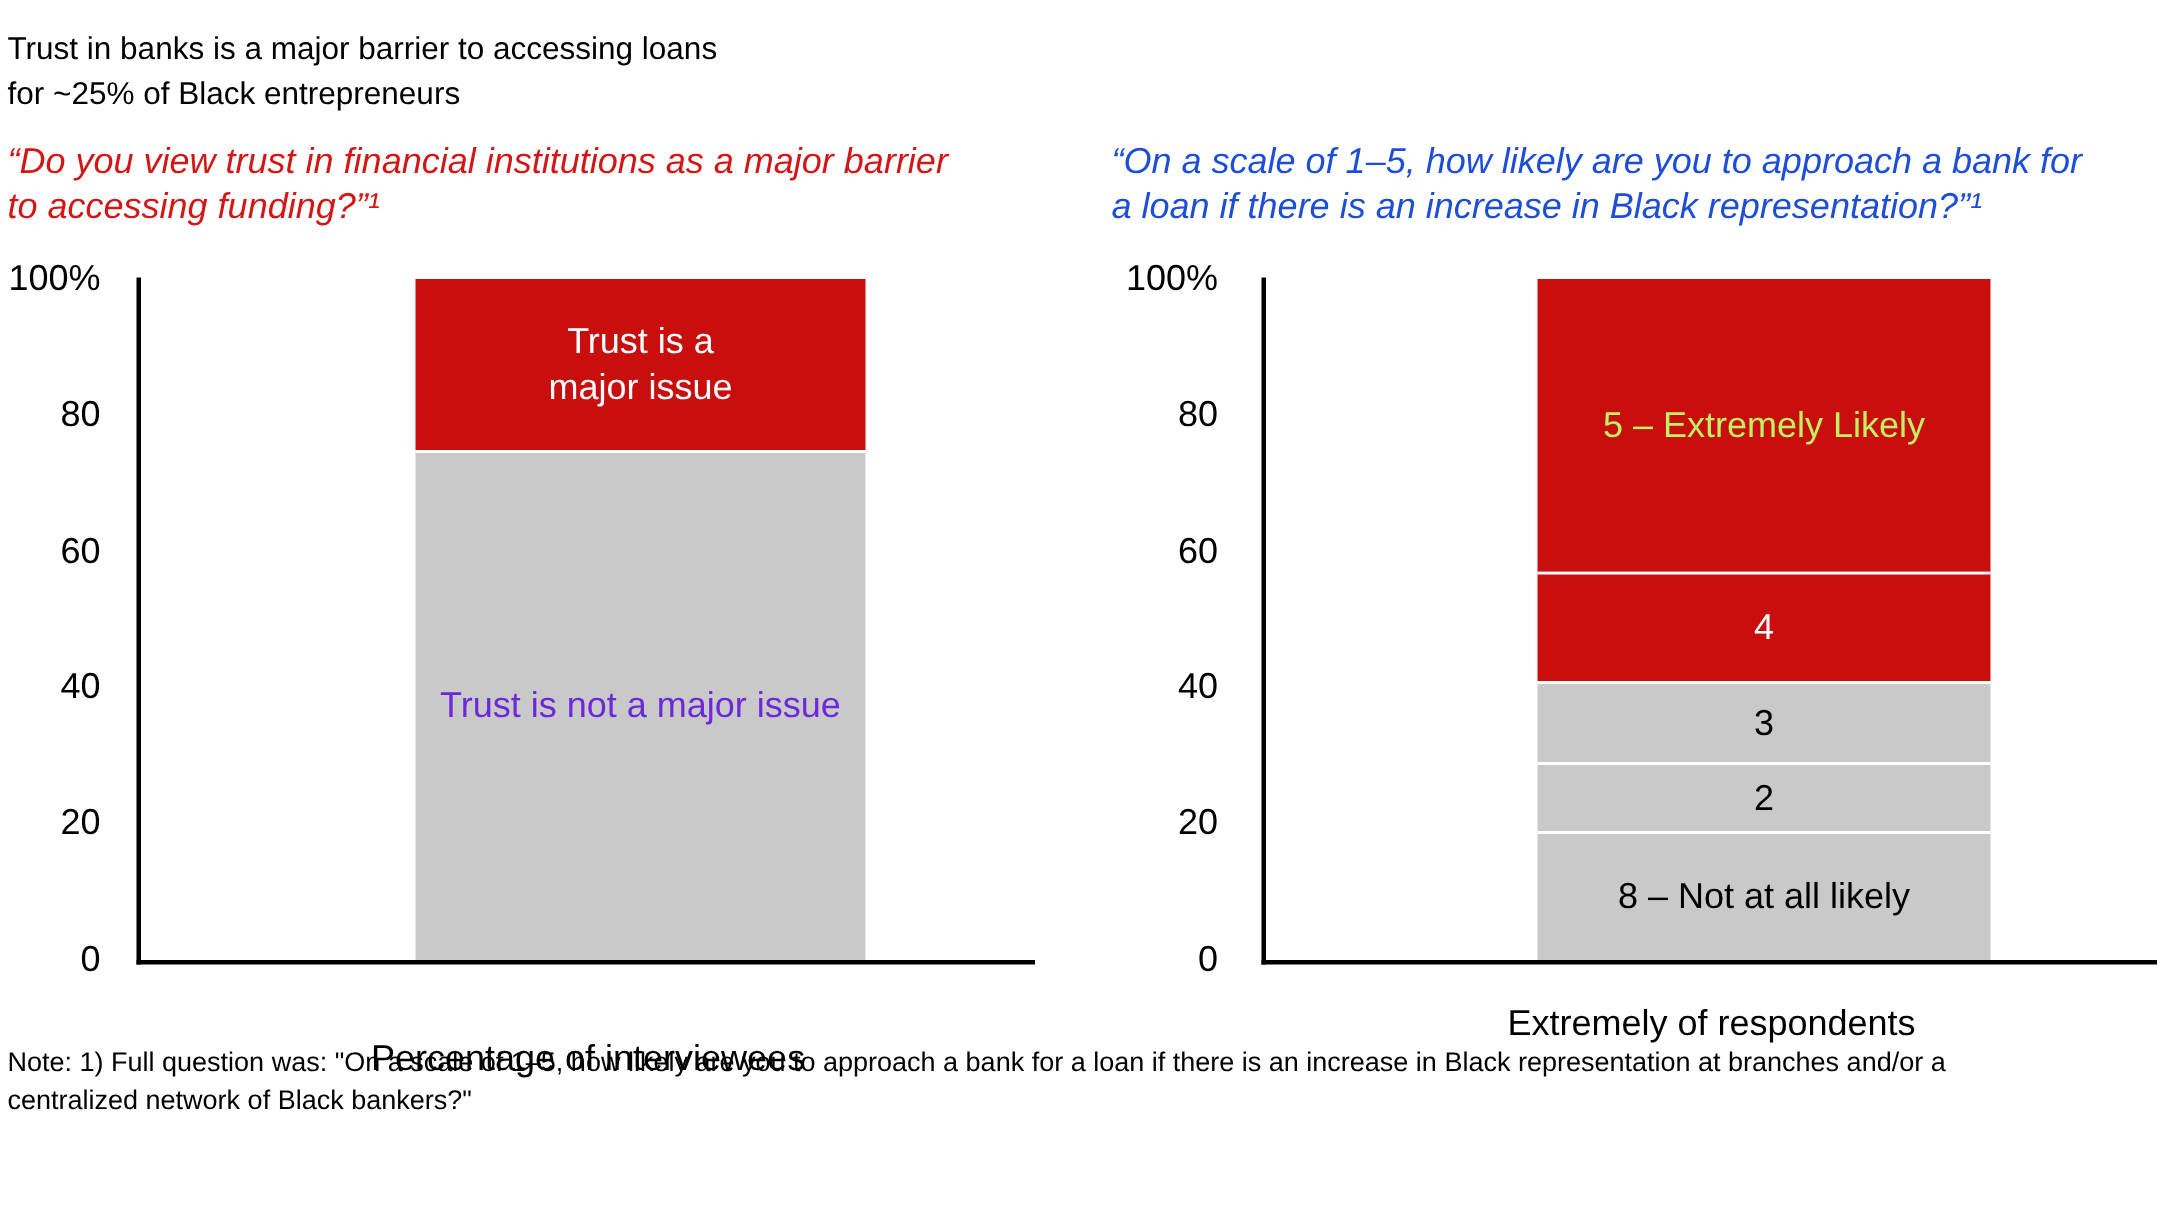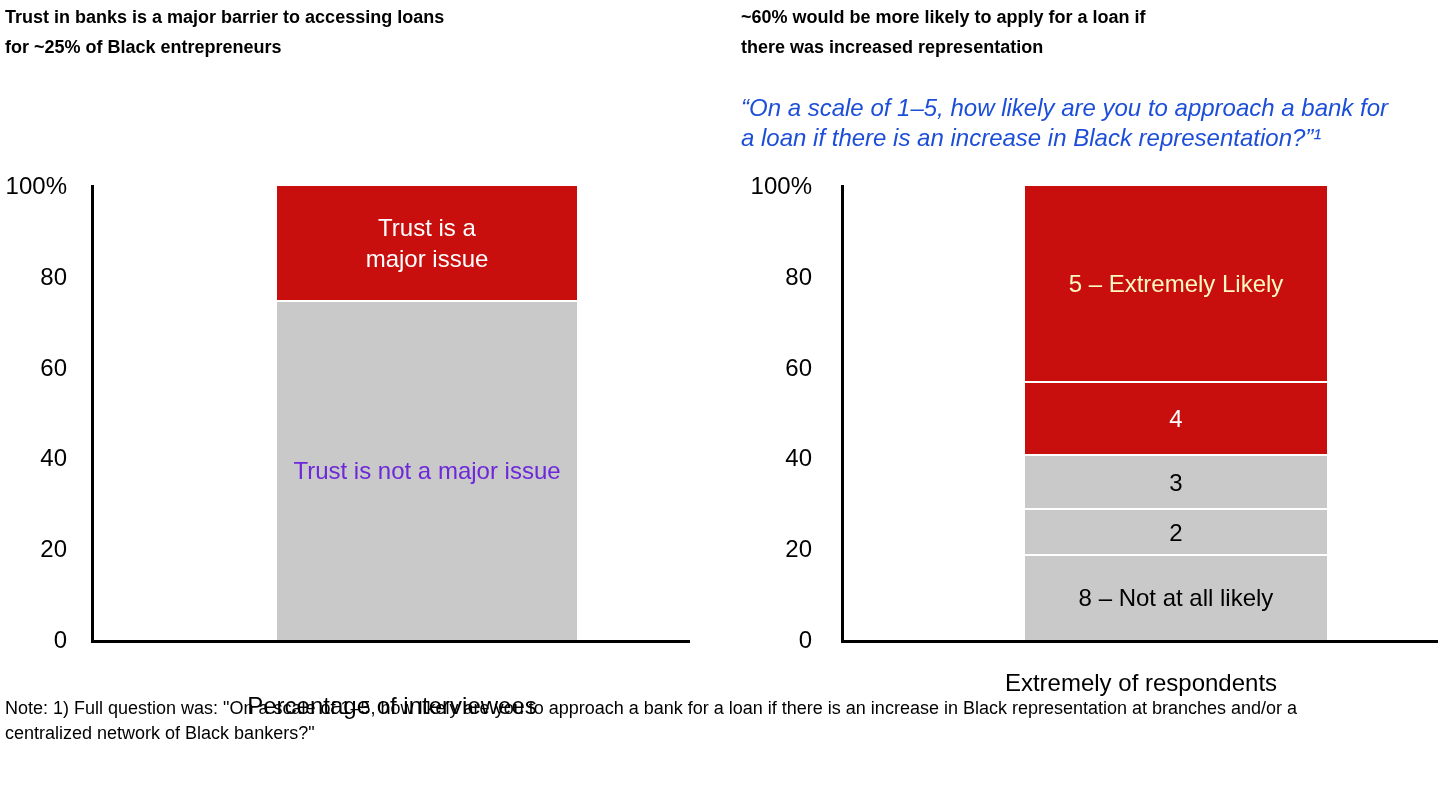--- a/index.html
+++ b/index.html
@@ -1,21 +1,21 @@
 <!DOCTYPE html>
 <html><head>
 <meta charset="utf-8">
 <style>
   html,body{margin:0;padding:0;background:#fff;}
   .canvas{
     position:relative;width:1440px;height:810px;background:#ffffff;
     font-family:"Liberation Sans", sans-serif;overflow:hidden;color:#000;
   }
   .title{
-    position:absolute;top:2px;font-size:18px;font-weight:bold;
+    position:absolute;top:18px;font-size:21px;font-weight:normal;
     line-height:30px;white-space:pre-line;letter-spacing:0;
   }
   .subtitle{
     position:absolute;top:93px;font-size:24px;font-style:italic;
     line-height:30px;white-space:pre-line;
   }
   .tick{
     position:absolute;text-align:right;font-size:24px;height:30px;
     line-height:30px;
   }
@@ -35,23 +35,23 @@
   .footer div{font-size:18px;line-height:25px;white-space:pre-line;}
 </style>
 </head>
 <body>
 
 <div class="canvas">
 
   <div class="title" style="left:5px;width:700px;">Trust in banks is a major barrier to accessing loans
 for ~25% of Black entrepreneurs</div>
 
+  <div class="subtitle" style="left: 5px; width: 700px; color: rgb(211, 23, 23);">“Do you view trust in financial institutions as a major barrier
+to accessing funding?”¹</div>
 
-  <div class="title" style="left:741px;width:695px;">~60% would be more likely to apply for a loan if
-there was increased representation</div>
 
   <div class="subtitle" style="left: 741px; width: 695px; color: #1d4ed8;">“On a scale of 1–5, how likely are you to approach a bank for
 a loan if there is an increase in Black representation?”¹</div>
 
   <div>
       <div class="tick" style="left: -73px; width: 140px; top: 171px;">100%</div>
       <div class="tick" style="left: -73px; width: 140px; top: 261.8px;">80</div>
       <div class="tick" style="left: -73px; width: 140px; top: 352.6px;">60</div>
       <div class="tick" style="left: -73px; width: 140px; top: 443.4px;">40</div>
       <div class="tick" style="left: -73px; width: 140px; top: 534.2px;">20</div>
@@ -82,21 +82,21 @@
       <div class="seg sep" style="left: 990px; width: 302px; top: 508.34px; height: 45.4px; background: rgb(201, 201, 201); border-top-color: rgb(255, 255, 255);">
         <div class="seg-label" style="color: rgb(0, 0, 0);">2</div>
       </div>
       <div class="seg sep" style="left: 990px; width: 302px; top: 453.86px; height: 54.48px; background: rgb(201, 201, 201); border-top-color: rgb(255, 255, 255);">
         <div class="seg-label" style="color: rgb(0, 0, 0);">3</div>
       </div>
       <div class="seg sep" style="left: 990px; width: 302px; top: 381.22px; height: 72.64px; background: rgb(201, 14, 14); border-top-color: rgb(255, 255, 255);">
         <div class="seg-label" style="color: rgb(255, 255, 255);">4</div>
       </div>
       <div class="seg" style="left: 990px; width: 302px; top: 186px; height: 195.22px; background: rgb(201, 14, 14); border-top-color: rgb(255, 255, 255);">
-        <div class="seg-label" style="color: #fef9c3;">5 – Extremely Likely</div>
+        <div class="seg-label" style="color: #bef264;">5 – Extremely Likely</div>
       </div>
       <div class="xlabel" style="left: 841px;">Extremely of respondents</div>
     </div>
 
   <div class="footer">
     <div>Note: 1) Full question was: "On a scale of 1–5, how likely are you to approach a bank for a loan if there is an increase in Black representation at branches and/or a
 centralized network of Black bankers?"</div>
   </div>
 
 </div>

